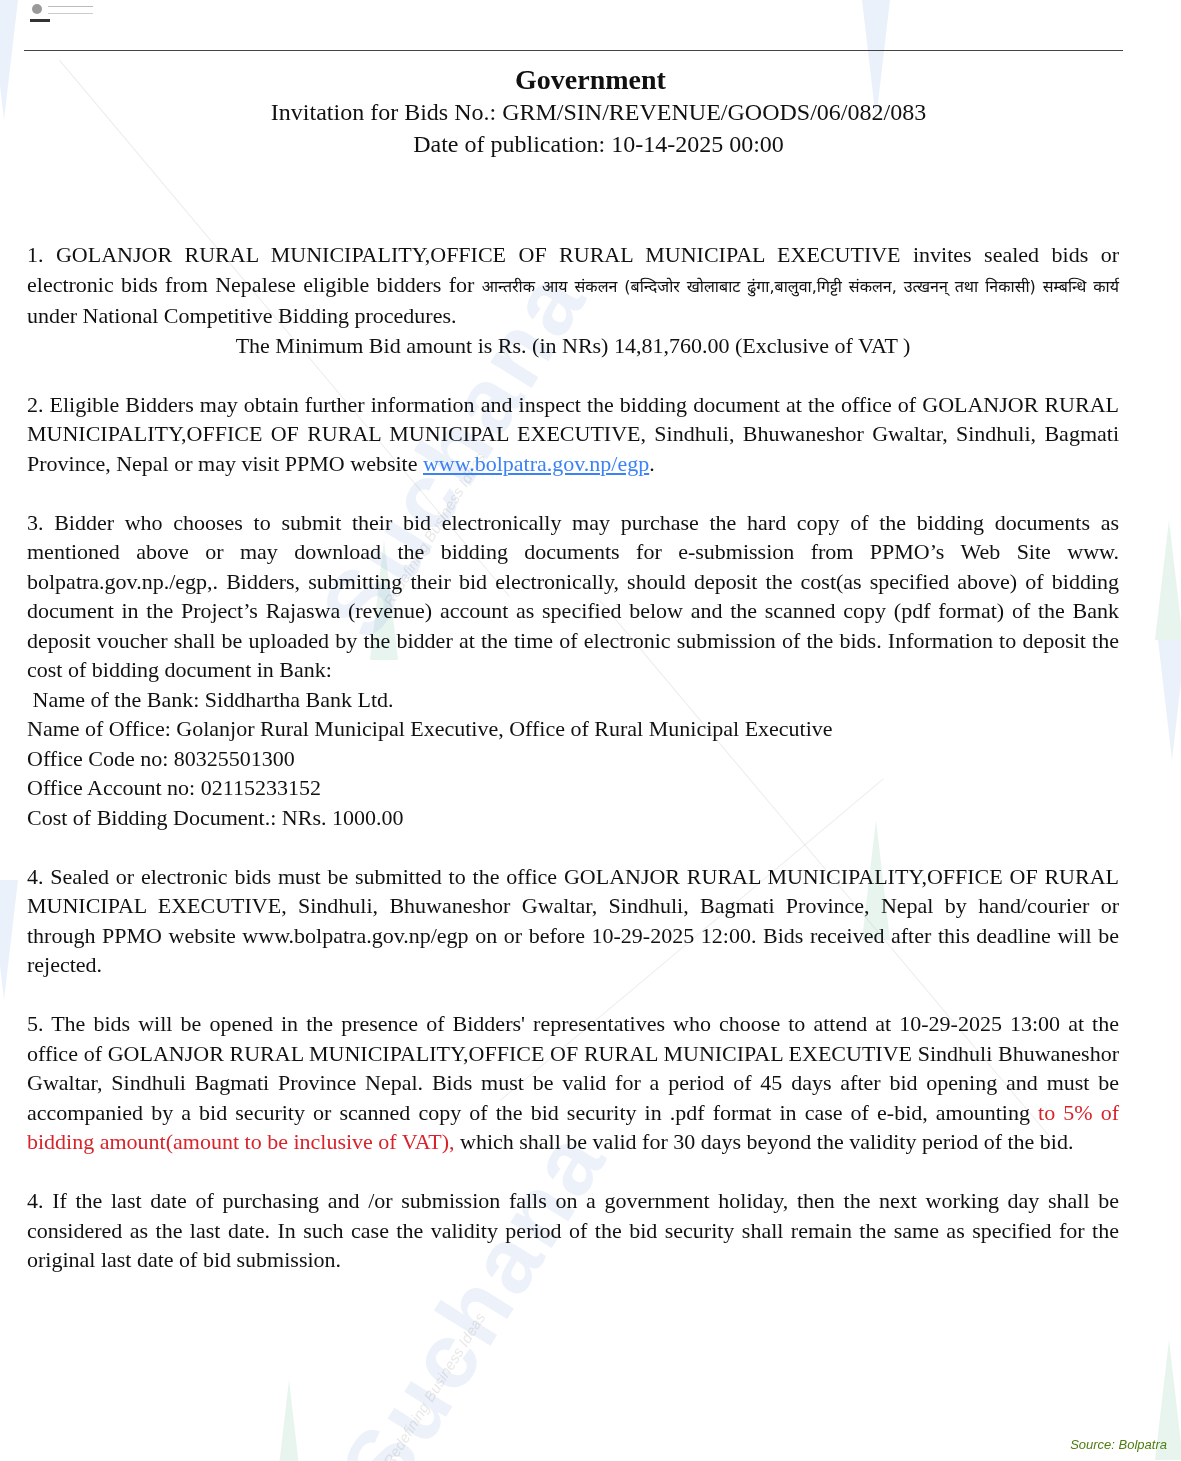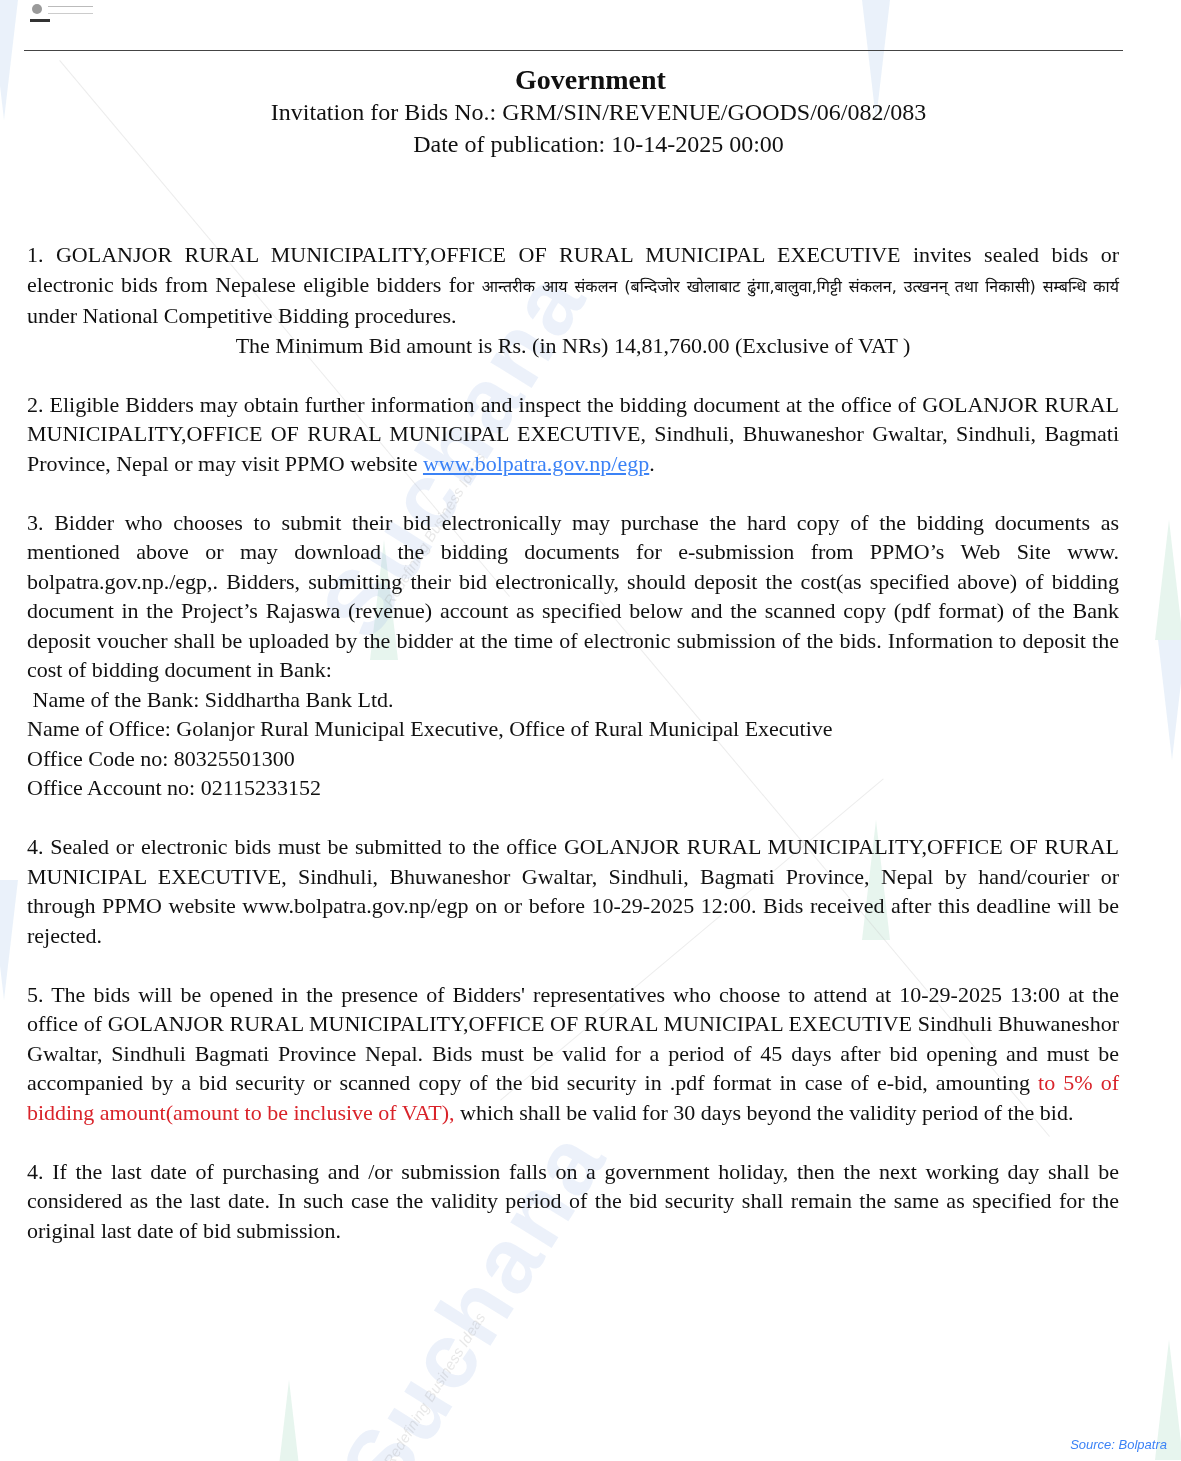--- a/index.html
+++ b/index.html
@@ -39,21 +39,21 @@
 
   .content { position: absolute; left: 27px; width: 1092px; top: 240px; }
   .para { font-size: 22px; line-height: 29.5px; text-align: justify; margin: 0 0 29.5px 0; }
   .para.tight { margin-bottom: 0; }
   .line { display: block; text-align: left; }
   .dev { font-family: "DejaVu Sans", sans-serif; font-size: 16px; }
   .link { color: #3b82f6; text-decoration: underline; }
   .red { color: #d9232a; }
   .bank { font-size: 22px; line-height: 29.5px; margin-bottom: 29.5px; }
 
-  .source { position: absolute; right: 14px; top: 1437px; font-family: "Liberation Sans", "DejaVu Sans", sans-serif; font-style: italic; font-size: 13px; color: #3b82f6; }
+  .source { position: absolute; right: 14px; top: 1437px; font-family: "Liberation Sans", "DejaVu Sans", sans-serif; font-style: italic; font-size: 13px; color: #4d7c0f; }
 </style>
 </head>
 <body>
 
 <div class="wm" style="left:0;top:0;width:1181px;height:1461px;">
   <div class="wm wm-shard-blue" style="left:-10px;top:0px;"></div>
   <div class="wm wm-shard-blue" style="left:862px;top:0px;"></div>
   <div class="wm wm-shard-green" style="left:370px;top:540px;"></div>
   <div class="wm wm-shard-green" style="left:1155px;top:520px;"></div>
   <div class="wm wm-shard-blue" style="left:1158px;top:640px;"></div>
@@ -89,20 +89,21 @@
 
   <p class="para"><span>2. Eligible Bidders may obtain further information and inspect the bidding document at the office of GOLANJOR RURAL MUNICIPALITY,OFFICE OF RURAL MUNICIPAL EXECUTIVE, Sindhuli, Bhuwaneshor Gwaltar, Sindhuli, Bagmati Province, Nepal or may visit PPMO website </span><a class="link">www.bolpatra.gov.np/egp</a><span>.</span></p>
 
   <p class="para tight" style="text-align:justify;text-align-last:left;">3. Bidder who chooses to submit their bid electronically may purchase the hard copy of the bidding documents as mentioned above or may download the bidding documents for e-submission from PPMO’s Web Site www. bolpatra.gov.np./egp,. Bidders, submitting their bid electronically, should deposit the cost(as specified above) of bidding document in the Project’s Rajaswa (revenue) account as specified below and the scanned copy (pdf format) of the Bank deposit voucher shall be uploaded by the bidder at the time of electronic submission of the bids. Information to deposit the cost of bidding document in Bank:</p>
 
   <div class="bank">
     <span class="line" style="white-space:pre;"> Name of the Bank: Siddhartha Bank Ltd.</span>
     <span class="line">Name of Office: Golanjor Rural Municipal Executive, Office of Rural Municipal Executive</span>
     <span class="line">Office Code no: 80325501300</span>
     <span class="line">Office Account no: 02115233152</span>
+    <span class="line">Cost of Bidding Document.: NRs. 1000.00</span>
   </div>
 
   <p class="para">4. Sealed or electronic bids must be submitted to the office GOLANJOR RURAL MUNICIPALITY,OFFICE OF RURAL MUNICIPAL EXECUTIVE, Sindhuli, Bhuwaneshor Gwaltar, Sindhuli, Bagmati Province, Nepal by hand/courier or through PPMO website www.bolpatra.gov.np/egp on or before 10-29-2025 12:00. Bids received after this deadline will be rejected.</p>
 
   <p class="para"><span>5. The bids will be opened in the presence of Bidders' representatives who choose to attend at 10-29-2025 13:00 at the office of GOLANJOR RURAL MUNICIPALITY,OFFICE OF RURAL MUNICIPAL EXECUTIVE Sindhuli Bhuwaneshor Gwaltar, Sindhuli Bagmati Province Nepal. Bids must be valid for a period of 45 days after bid opening and must be accompanied by a bid security or scanned copy of the bid security in .pdf format in case of e-bid, amounting </span><span class="red">to 5% of bidding amount(amount to be inclusive of VAT),</span><span> which shall be valid for 30 days beyond the validity period of the bid.</span></p>
 
   <p class="para">4. If the last date of purchasing and /or submission falls on a government holiday, then the next working day shall be considered as the last date. In such case the validity period of the bid security shall remain the same as specified for the original last date of bid submission.</p>
 </div>
 
 <div class="source">Source: Bolpatra</div>

